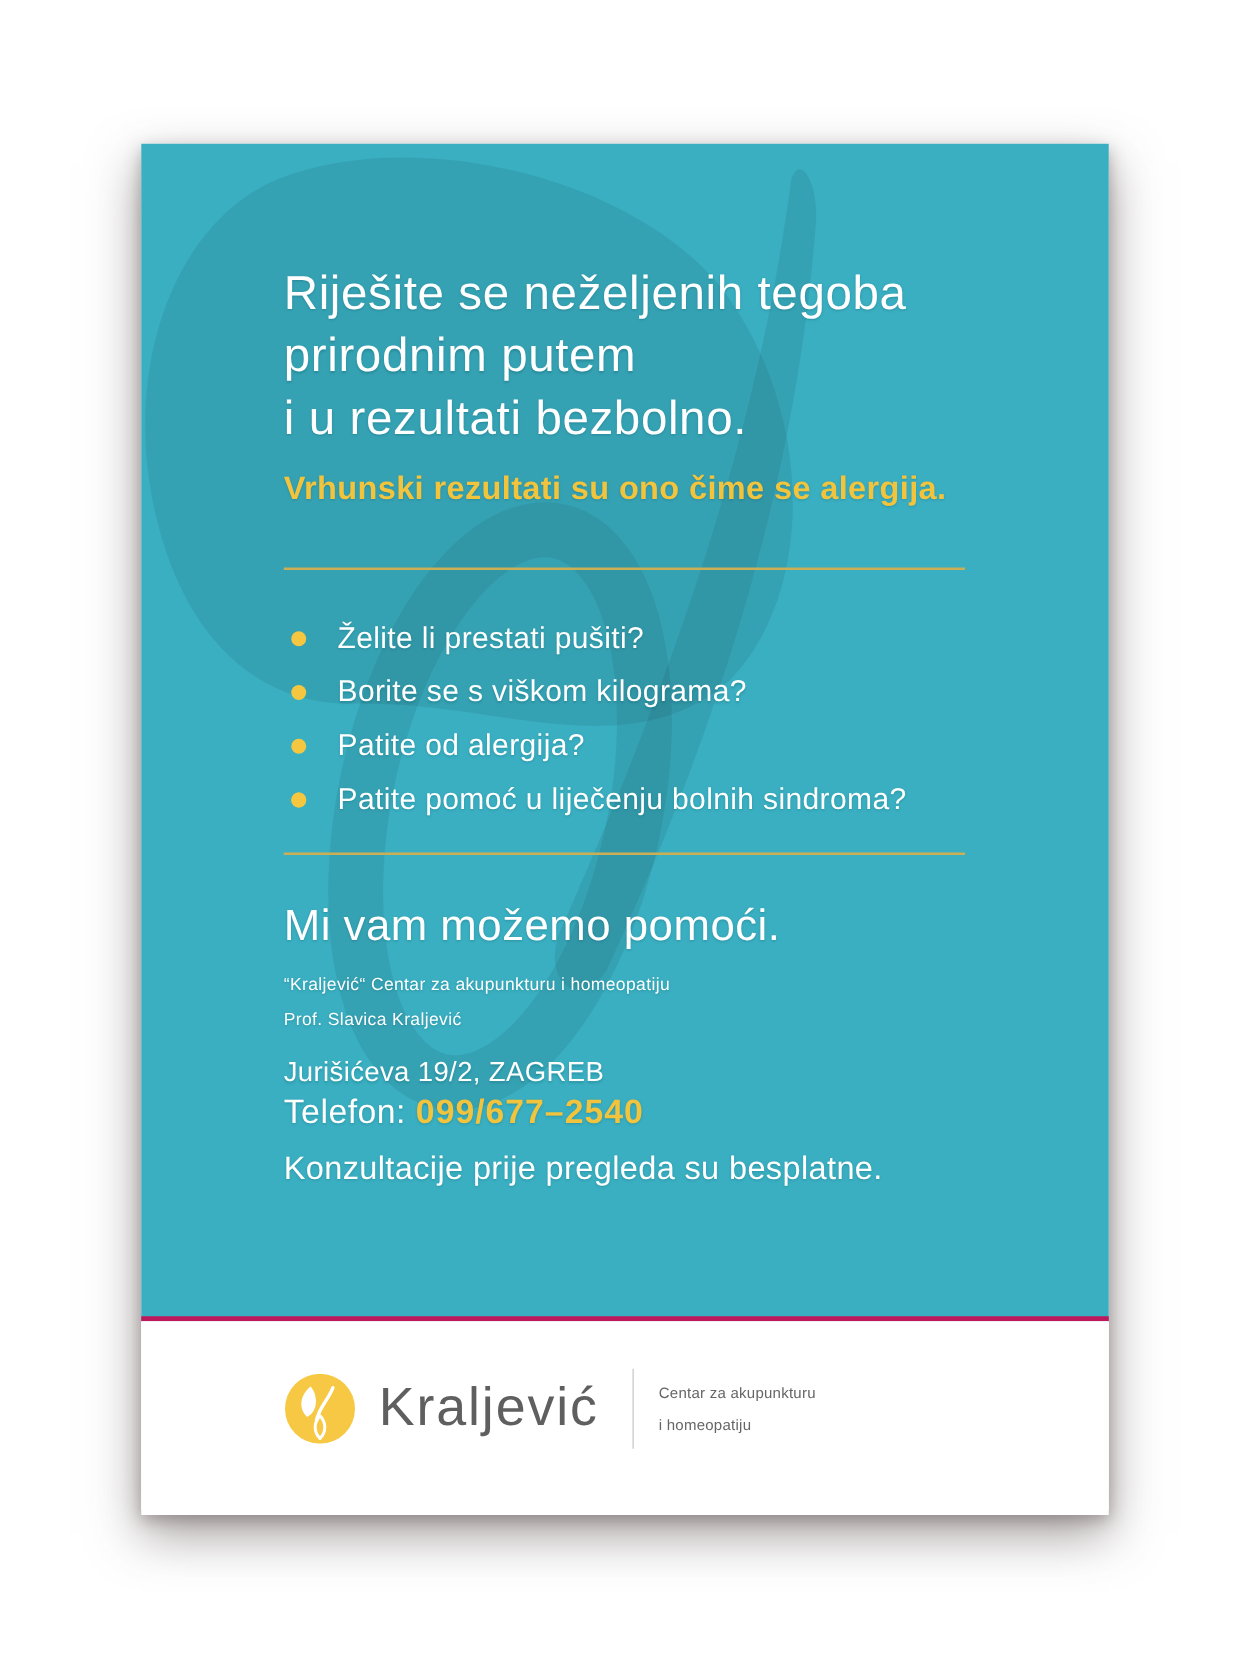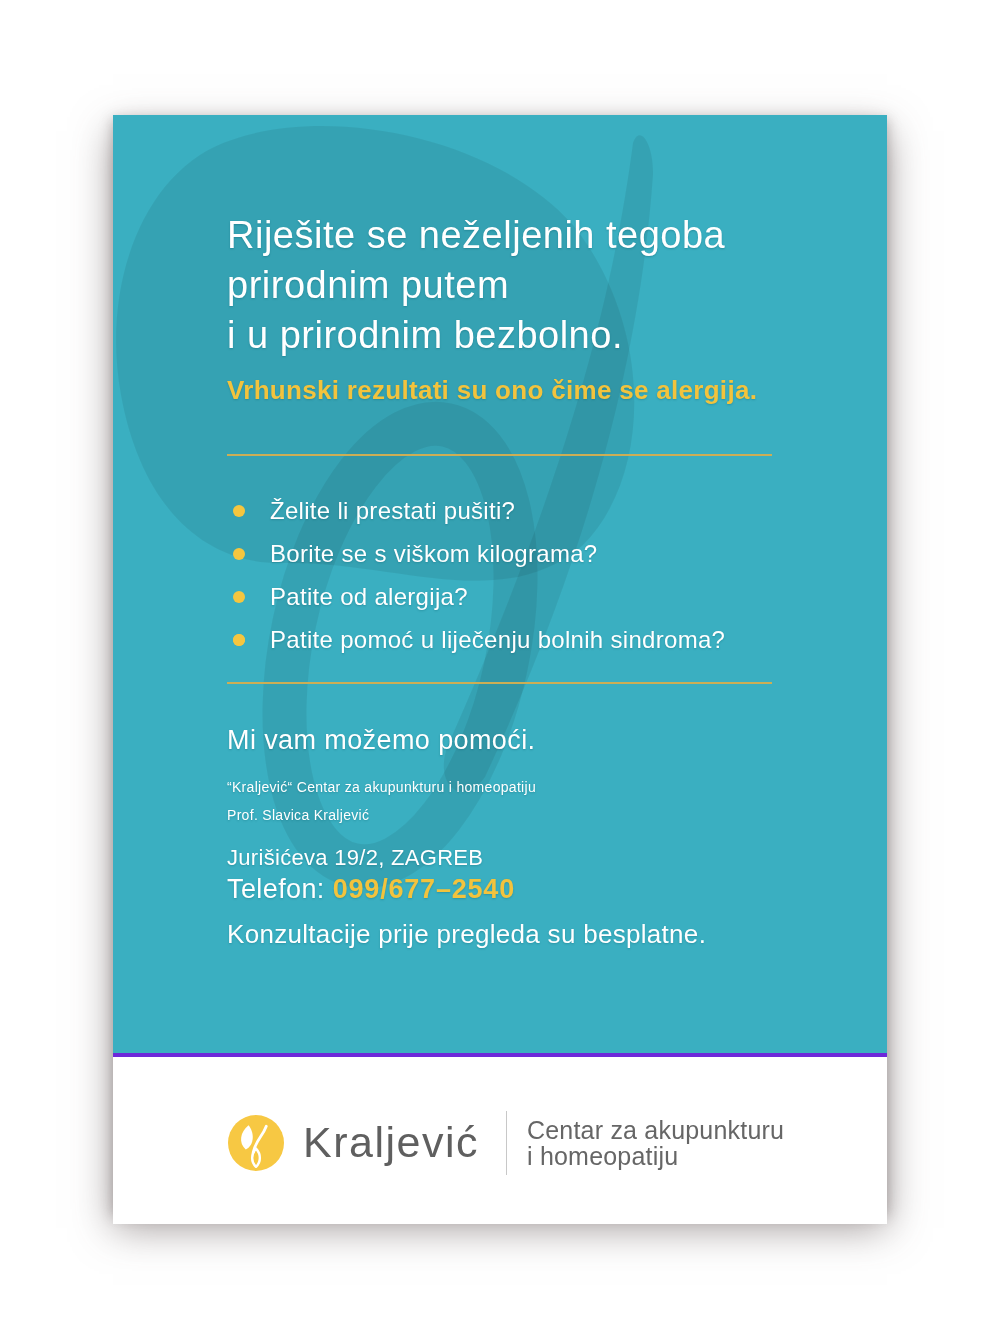--- a/index.html
+++ b/index.html
@@ -13,21 +13,21 @@
   .card{
     position:absolute;left:113px;top:115px;
     width:774px;height:1097px;
     background:#ffffff;
     box-shadow:0 16px 38px rgba(88,74,74,.55), 0 4px 12px rgba(88,74,74,.38);
   }
   .teal{
     position:relative;
     width:774px;height:942px;
     background:#3aafc1;
-    border-bottom:4px solid #6d28d9;
+    border-bottom:4px solid #be185d;
     box-sizing:border-box;
     overflow:hidden;
   }
   .watermark{
     position:absolute;left:0;top:0;width:774px;height:942px;
     pointer-events:none;
   }
   .content{
     position:relative;
     padding:0 114px;
@@ -62,21 +62,21 @@
     text-shadow:0 1px 2px rgba(8,88,104,.3);
   }
   .qlist li .dot{
     position:absolute;left:6px;top:9px;
     width:12px;height:12px;border-radius:50%;
     background:#f5c63f;
   }
   .rule2{margin-top:27px;}
   .closing{
     margin:40px 0 0 0;
-    font-size:27px;line-height:33px;font-weight:400;letter-spacing:.4px;
+    font-size:35px;line-height:33px;font-weight:400;letter-spacing:.4px;
     text-shadow:0 1px 2px rgba(8,88,104,.32);
   }
   .org{
     margin:16px 0 0 0;
     font-size:14px;line-height:28px;font-weight:400;letter-spacing:.3px;
     text-shadow:0 1px 2px rgba(8,88,104,.3);
   }
   .address{
     margin:16px 0 0 0;
     font-size:22px;line-height:26px;letter-spacing:.3px;
@@ -90,37 +90,37 @@
   .phone .num{color:#f2c33d;font-weight:700;letter-spacing:.8px;}
   .note{
     margin:15px 0 0 0;
     font-size:26px;line-height:26px;letter-spacing:.3px;
     text-shadow:0 1px 2px rgba(8,88,104,.3);
   }
   .footer{
     position:relative;
     width:774px;height:151px;
     background:#ffffff;
-    display:flex;align-items:center;margin-top:16px;
+    display:flex;align-items:center;
   }
   .footer-inner{
     display:flex;align-items:center;
     margin-left:115px;margin-top:-12px;
   }
   .logo-badge{width:56px;height:56px;flex:0 0 auto;}
   .brand{
     margin-left:19px;
     font-size:43px;font-weight:400;color:#5f5f5f;letter-spacing:1.5px;
   }
   .vsep{
     width:1px;height:64px;background:#c8c8c8;
     margin-left:27px;margin-right:20px;
   }
   .tagline{
-    font-size:25px;line-height:26px;color:#666666;letter-spacing:.2px;
+    font-size:12px;line-height:26px;color:#666666;letter-spacing:.2px;
   }
 </style>
 </head>
 <body>
 
 <div class="card">
 
   <div class="teal">
 
     <svg class="watermark" viewBox="0 0 774 942" xmlns="http://www.w3.org/2000/svg" aria-hidden="true">
@@ -130,21 +130,21 @@
       <path d="M520,28 C500,180 455,360 335,630 C320,668 348,695 372,662
                C480,430 528,230 540,60 C541,30 527,8 520,28 Z" fill="#000000" opacity="0.07"></path>
       <ellipse cx="287" cy="530" rx="108" ry="225" transform="rotate(12 287 530)" fill="none" stroke="#000000" stroke-width="44" opacity="0.07"></ellipse>
     </svg>
 
     <div class="content">
 
       <h1 class="headline">
         <span style="display:block">Riješite se neželjenih tegoba</span>
         <span style="display:block">prirodnim putem</span>
-        <span style="display:block">i u prirodnim bezbolno.</span>
+        <span style="display:block">i u rezultati bezbolno.</span>
       </h1>
 
       <p class="subtitle">Vrhunski rezultati su ono čime se alergija.</p>
 
       <hr class="rule">
 
       <ul class="qlist">
         <li>
           <span class="dot"></span>
           <span>Želite li prestati pušiti?</span>

